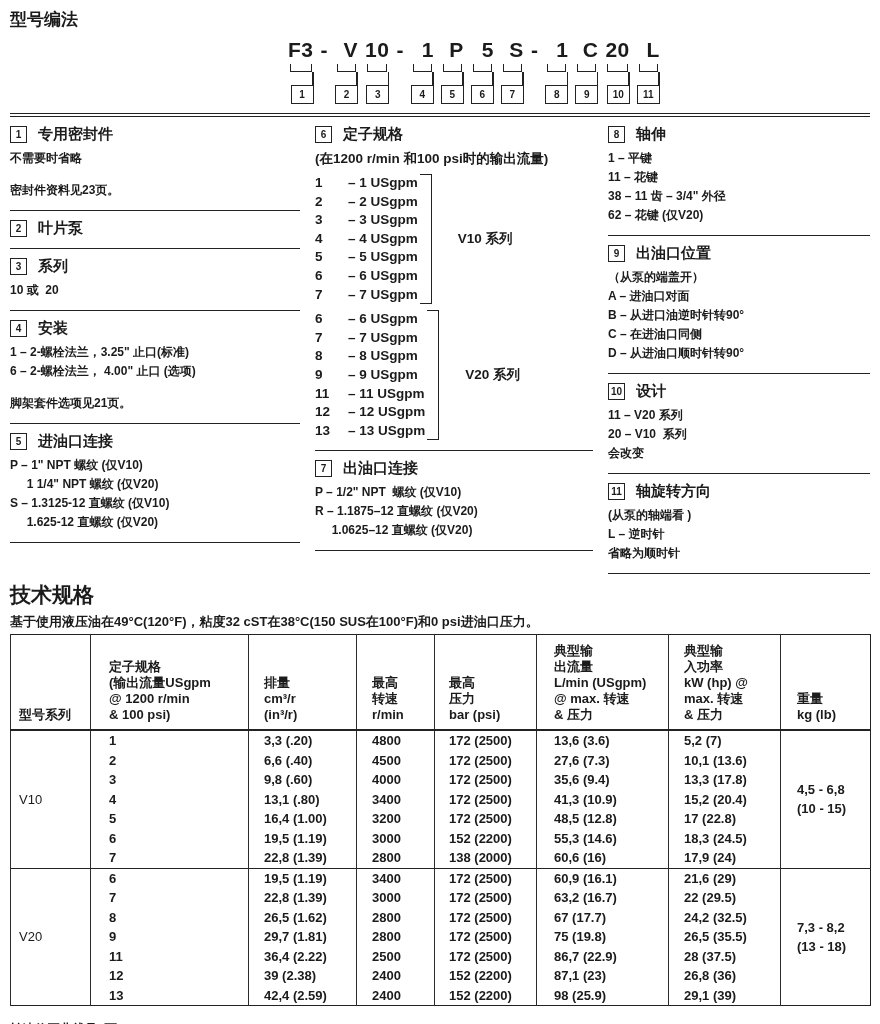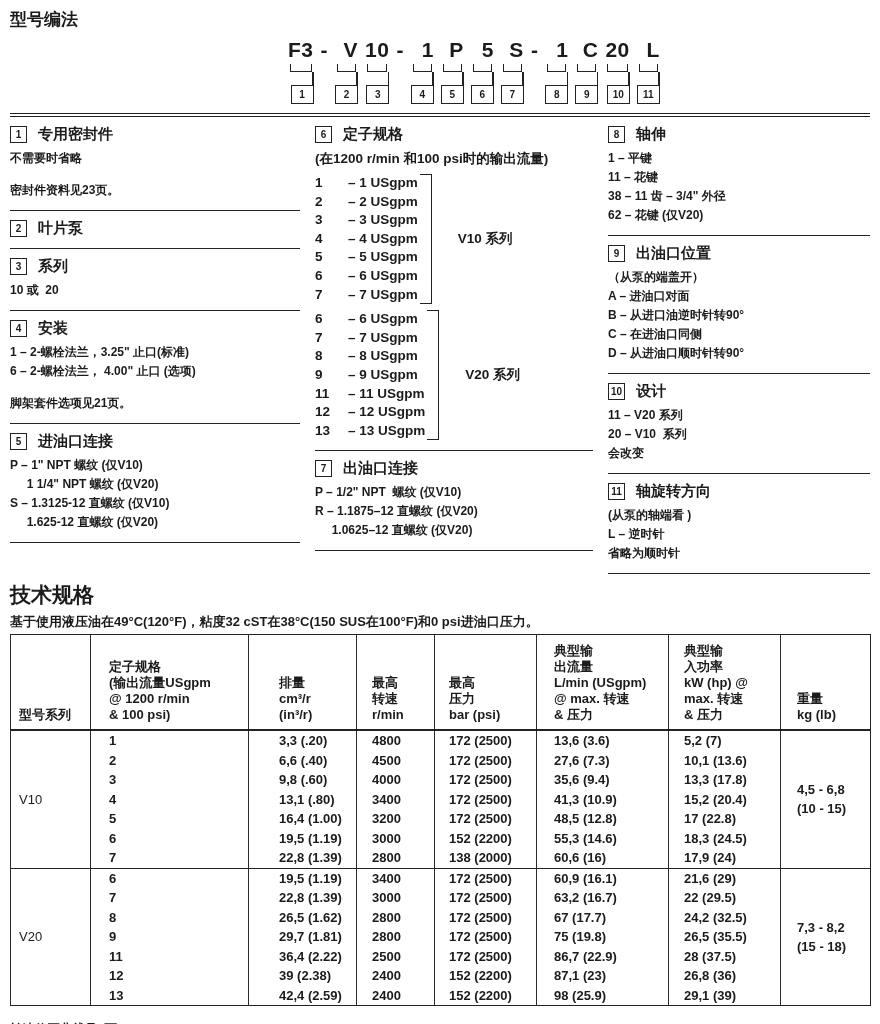--- a/index.html
+++ b/index.html
@@ -45,21 +45,21 @@
   .specs-title{font-size:21px;font-weight:bold;margin:7px 0 4px;}
   .specs-subtitle{font-size:13px;font-weight:bold;margin:0 0 3px;}
   table.specs{border-collapse:collapse;table-layout:fixed;width:860px;
     border:1.8px solid #222;}
   table.specs th,table.specs td{border-left:1px solid #2b2b2b;box-sizing:border-box;}
   table.specs thead{border-bottom:2px solid #222;}
   tbody.grp + tbody.grp{border-top:1.8px solid #222;}
   th{font-size:13px;font-weight:bold;text-align:left;vertical-align:bottom;padding:8px 2px 6px 0;}
   .th-line{line-height:16px;white-space:nowrap;}
   td{font-size:13px;font-weight:600;line-height:19.5px;padding:0;white-space:nowrap;}
-  .c0{padding-left:8px;} .c1{padding-left:18px;} .c2{padding-left:30px;} .c3{padding-left:15px;}
+  .c0{padding-left:8px;} .c1{padding-left:18px;} .c2{padding-left:15px;} .c3{padding-left:15px;}
   .c4{padding-left:14px;} .c5{padding-left:17px;} .c6{padding-left:15px;} .c7{padding-left:16px;}
   td.series-cell{vertical-align:middle;padding-left:8px;font-weight:400;}
   td.weight-cell{vertical-align:middle;}
   td.weight-cell .th-line{line-height:19px;font-weight:600;}
   .footnote{font-size:12.5px;font-weight:600;margin-top:15px;}
 </style>
 </head>
 <body>
 
 <div class="page">
@@ -471,21 +471,21 @@
         <tr>
           <td class="series-cell c0" rowspan="7">V20</td>
           <td class="c1">6</td>
           <td class="c2">19,5 (1.19)</td>
           <td class="c3">3400</td>
           <td class="c4">172 (2500)</td>
           <td class="c5">60,9 (16.1)</td>
           <td class="c6">21,6 (29)</td>
           <td class="weight-cell c7" rowspan="7">
             <div class="th-line">7,3 - 8,2</div>
-            <div class="th-line">(15 - 18)</div>
+            <div class="th-line">(13 - 18)</div>
           </td>
         </tr>
         <tr>
           <td class="c1">7</td>
           <td class="c2">22,8 (1.39)</td>
           <td class="c3">3000</td>
           <td class="c4">172 (2500)</td>
           <td class="c5">63,2 (16.7)</td>
           <td class="c6">22 (29.5)</td>
         </tr>

